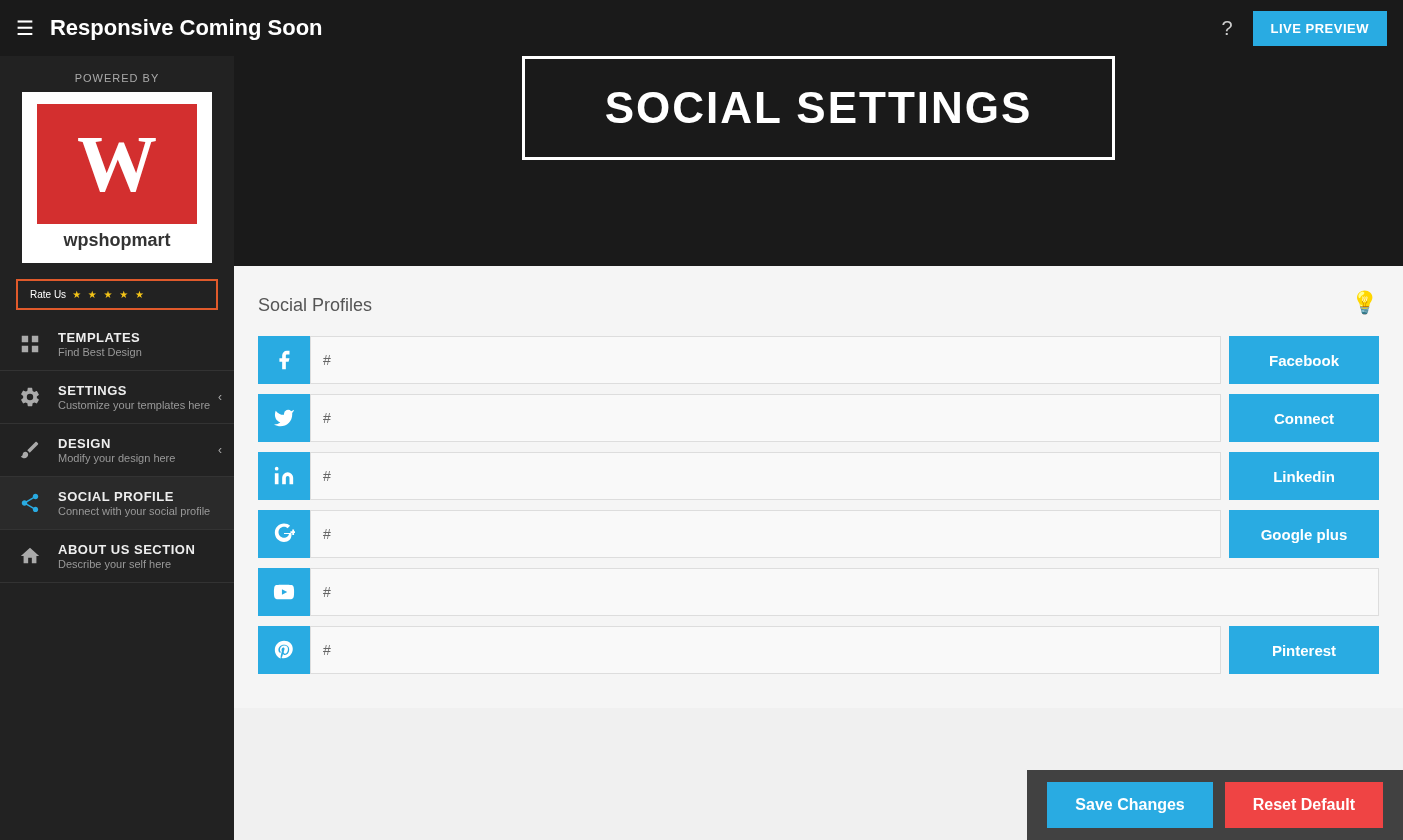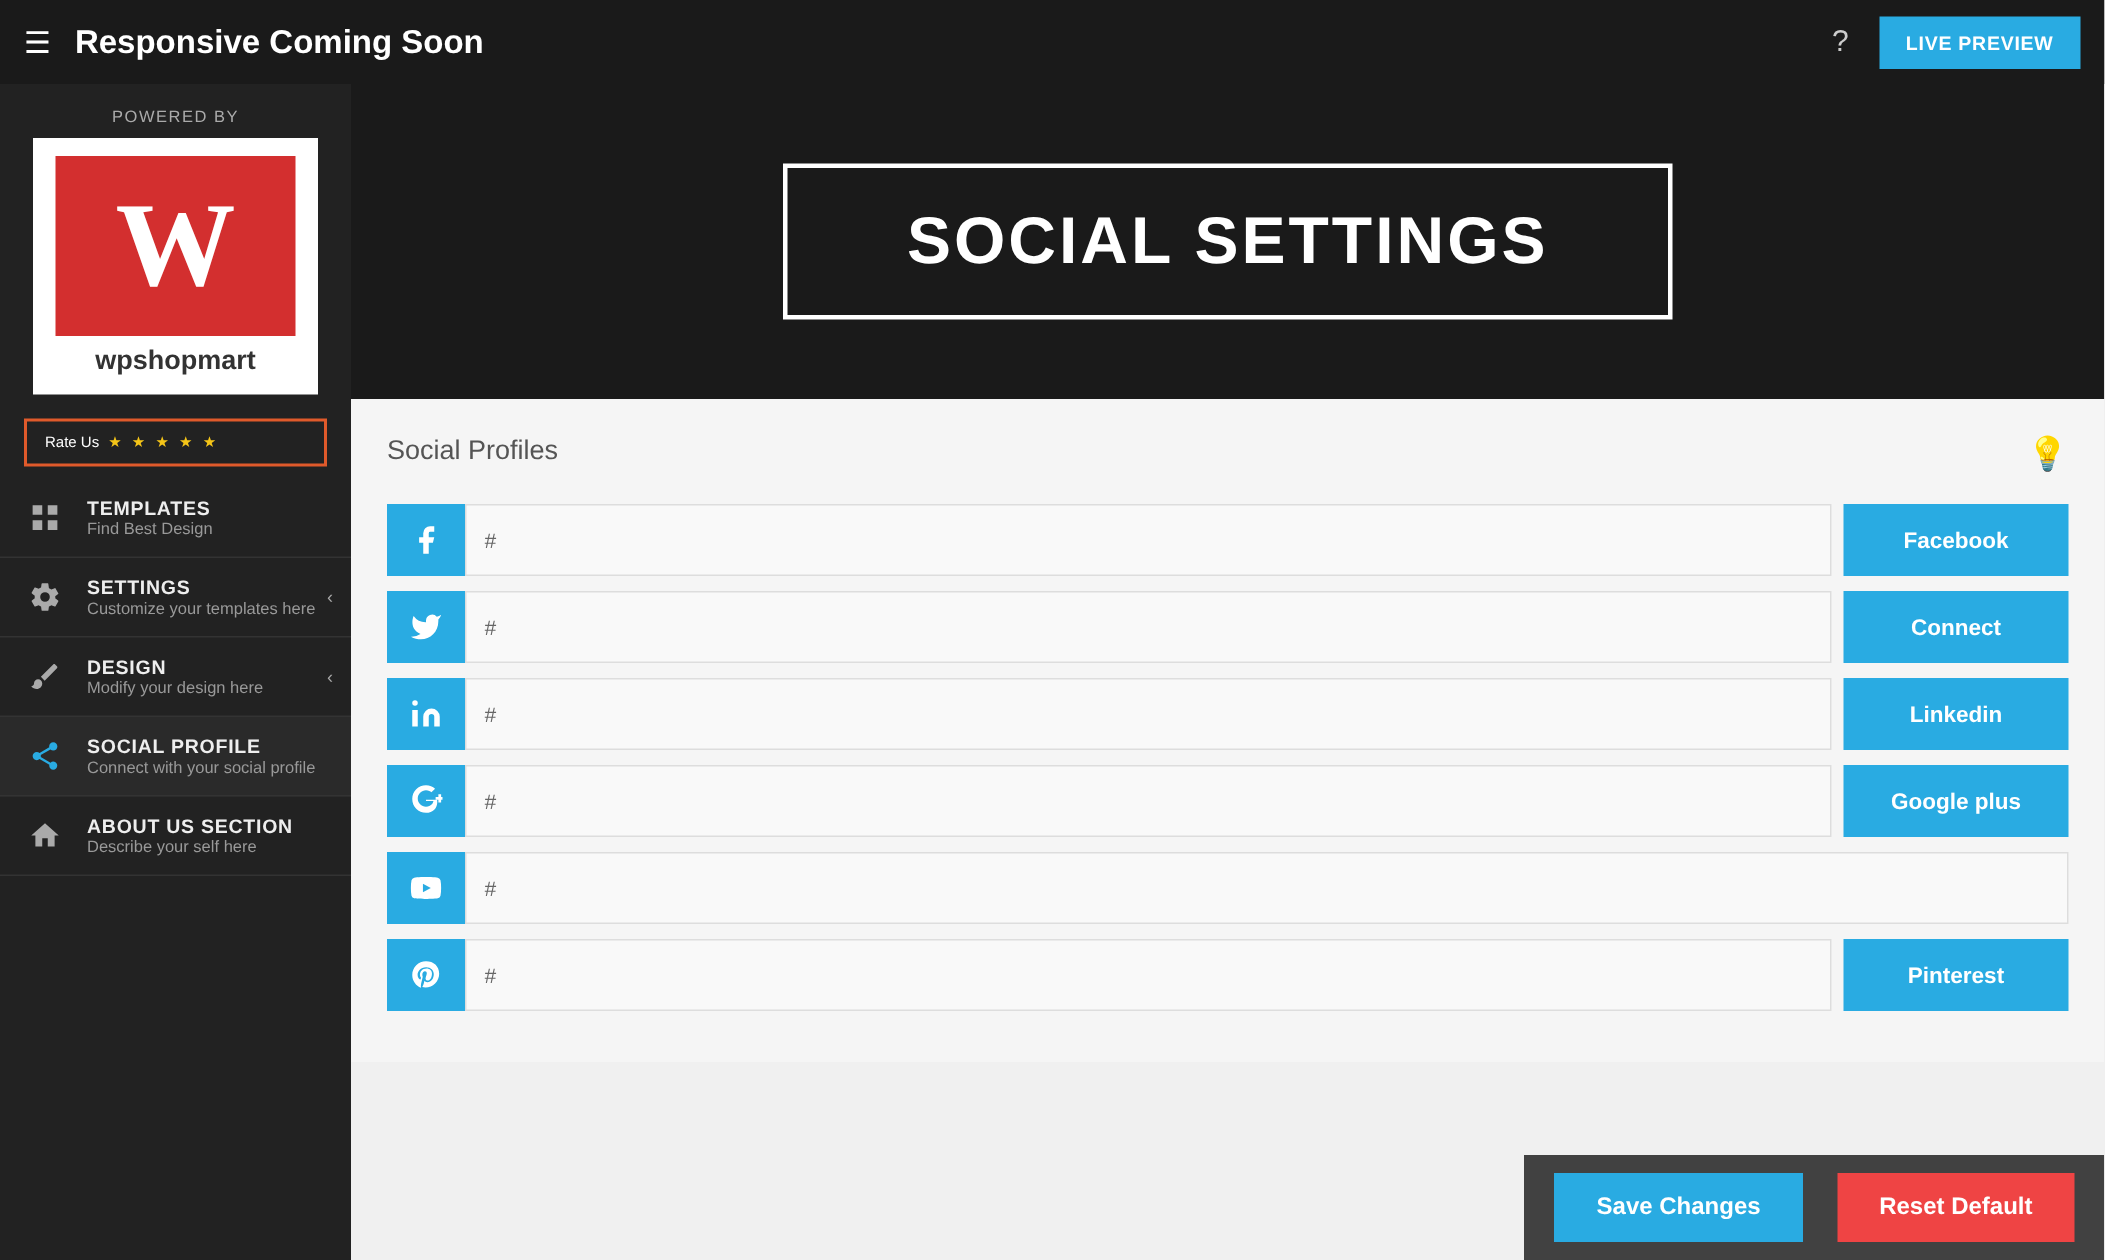--- a/index.html
+++ b/index.html
@@ -155,21 +155,21 @@
       flex-direction: column;
       overflow: hidden;
     }
 
     
     .banner {
       background: #1a1a1a;
       height: 210px;
       flex-shrink: 0;
       display: flex;
-      align-items: center;
+      align-items: flex-start;
       justify-content: center;
       position: relative;
     }
     .banner-inner {
       border: 3px solid #fff;
       padding: 24px 80px;
       text-align: center;
     }
     .banner-title {
       color: #fff;
@@ -180,21 +180,21 @@
 
     
     .settings-panel {
       flex: 1;
       background: #f5f5f5;
       overflow-y: auto;
       padding: 24px;
     }
     .social-profiles-header {
       display: flex;
-      align-items: flex-start;
+      align-items: flex-end;
       justify-content: space-between;
       margin-bottom: 20px;
     }
     .social-profiles-title {
       font-size: 18px;
       color: #555;
     }
     .lightbulb-icon {
       color: #888;
       font-size: 22px;
@@ -246,21 +246,21 @@
       flex-shrink: 0;
     }
 
     
     .action-bar {
       background: rgba(50,50,50,0.92);
       display: flex;
       align-items: center;
       justify-content: flex-end;
       padding: 12px 20px;
-      gap: 23px;
+      gap: 12px;
       position: absolute;
       bottom: 0;
       right: 0;
       width: auto;
     }
     .save-btn {
       background: #29abe2;
       color: #fff;
       border: none;
       padding: 14px 28px;

